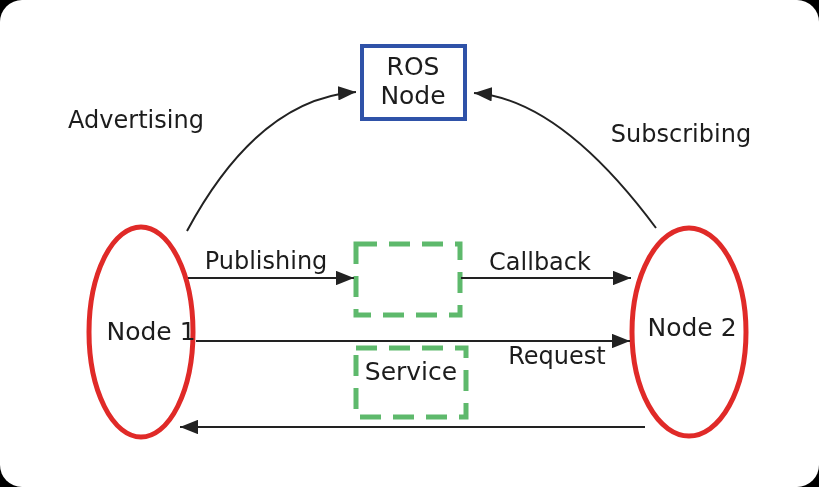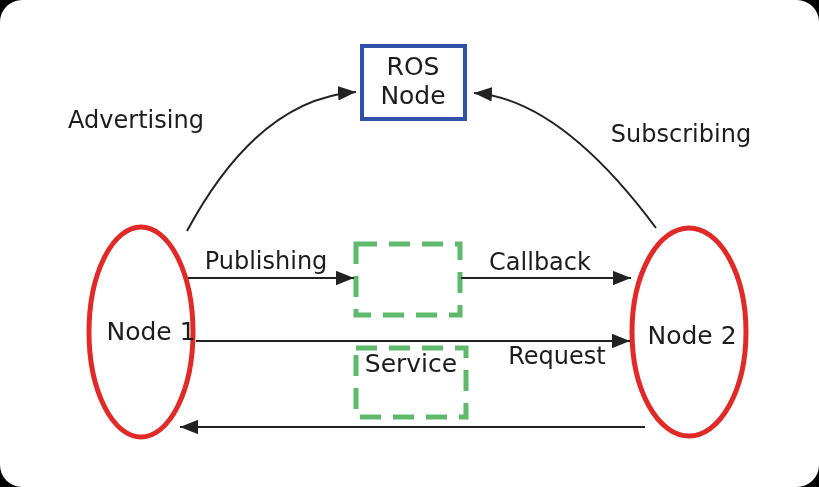--- a/index.html
+++ b/index.html
@@ -82,26 +82,26 @@
 
     <path class="edge" d="M187,231 Q258,99 356,92" marker-end="url(#arrow)"></path>
     <path class="edge" d="M656,228 Q560,99 474,93" marker-end="url(#arrow)"></path>
     <line class="edge" x1="188" y1="278" x2="354" y2="278" marker-end="url(#arrow)"></line>
     <line class="edge" x1="461" y1="278" x2="631" y2="278" marker-end="url(#arrow)"></line>
     <line class="edge" x1="196" y1="341" x2="630" y2="341" marker-end="url(#arrow)"></line>
     <line class="edge" x1="645" y1="427" x2="180" y2="427" marker-end="url(#arrow)"></line>
   </svg>
 
   <div class="label box-label" style="left:151px; top:332px;">Node 1</div>
-  <div class="label box-label" style="left:692px; top:336px;">Node 2</div>
+  <div class="label box-label" style="left:692px; top:328px;">Node 2</div>
   <div class="label box-label" style="left:413px; top:82px;">
     <div>ROS</div>
     <div>Node</div>
   </div>
-  <div class="label box-label" style="left:411px; top:364px;">Service</div>
+  <div class="label box-label" style="left:411px; top:372px;">Service</div>
 
   <div class="label" style="left:136px; top:121px;">Advertising</div>
   <div class="label" style="left:681px; top:135px;">Subscribing</div>
   <div class="label" style="left:266px; top:262px;">Publishing</div>
   <div class="label" style="left:540px; top:263px;">Callback</div>
   <div class="label" style="left:557px; top:357px;">Request</div>
 
 </div>
 
 </body></html>

